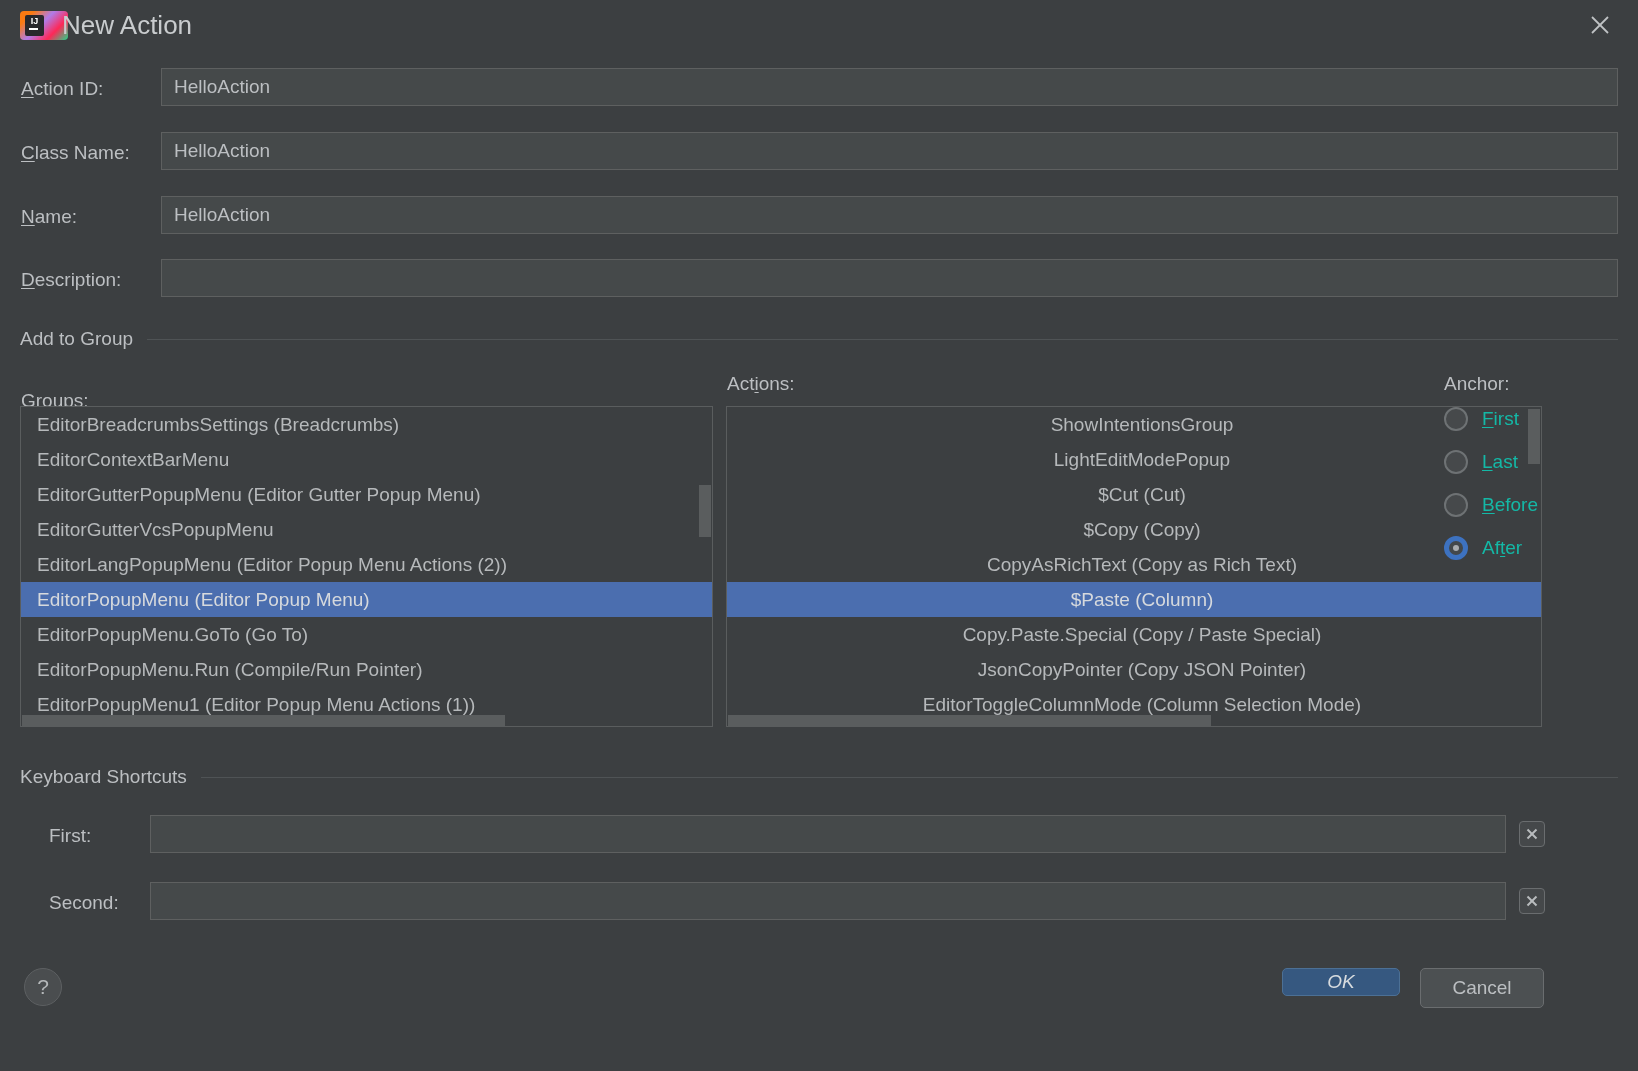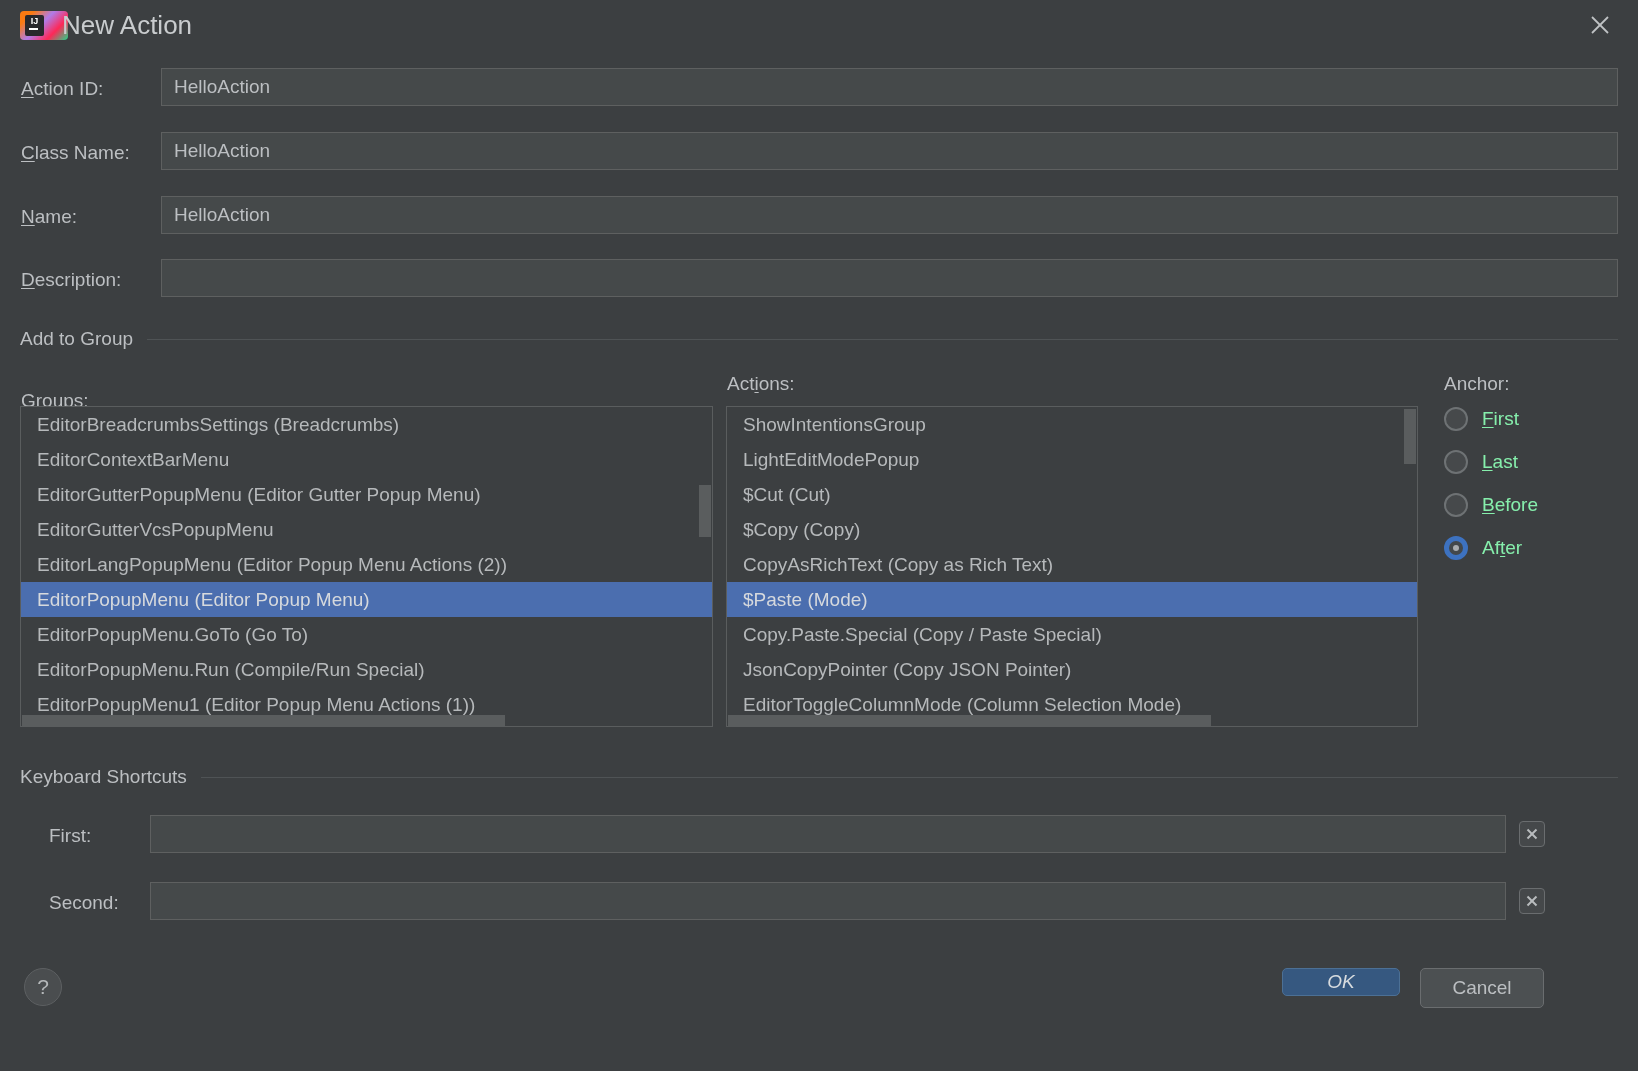--- a/index.html
+++ b/index.html
@@ -187,21 +187,21 @@
   .radio-row.checked .radio-mark::after {
     content: "";
     position: absolute;
     left: 4px; top: 4px;
     width: 6px; height: 6px;
     border-radius: 50%;
     background: #a9adb0;
   }
   .radio-label {
     font-size: 19px;
-    color: #86efac;
+    color: #14b8a6;
     margin-left: 14px;
     white-space: nowrap;
   }
   .radio-label u { text-decoration: underline; text-underline-offset: 2px; }
 
   
   .clear-btn {
     position: absolute;
     width: 26px; height: 26px;
     border: 1px solid #6a6d6f;
@@ -300,38 +300,38 @@
   </div>
   <div class="listbox" style="left:20px; top:406px; width:693px; height:321px;">
     <div class="list-inner" id="groups-rows">
         <div class="list-row">EditorBreadcrumbsSettings (Breadcrumbs)</div>
         <div class="list-row">EditorContextBarMenu</div>
         <div class="list-row">EditorGutterPopupMenu (Editor Gutter Popup Menu)</div>
         <div class="list-row">EditorGutterVcsPopupMenu</div>
         <div class="list-row">EditorLangPopupMenu (Editor Popup Menu Actions (2))</div>
         <div class="list-row selected">EditorPopupMenu (Editor Popup Menu)</div>
         <div class="list-row">EditorPopupMenu.GoTo (Go To)</div>
-        <div class="list-row">EditorPopupMenu.Run (Compile/Run Special)</div>
+        <div class="list-row">EditorPopupMenu.Run (Compile/Run Pointer)</div>
         <div class="list-row">EditorPopupMenu1 (Editor Popup Menu Actions (1))</div>
       </div>
     <div class="vscroll" style="right:1px; top:78px; height:52px;"></div>
     <div class="hscroll" style="left:1px; bottom:0px; width:483px;"></div>
   </div>
 
   <div class="lbl" style="left:727px; top:373px;">
     <span>Act</span><u>i</u><span>ons:</span>
   </div>
-  <div class="listbox" style="left:726px; top:406px; width:692px; height:321px;">
+  <div class="listbox" style="left:726px; top:406px; width:816px; height:321px;text-align:center;">
     <div class="list-inner" id="actions-rows">
         <div class="list-row">ShowIntentionsGroup</div>
         <div class="list-row">LightEditModePopup</div>
         <div class="list-row">$Cut (Cut)</div>
         <div class="list-row">$Copy (Copy)</div>
         <div class="list-row">CopyAsRichText (Copy as Rich Text)</div>
-        <div class="list-row selected">$Paste (Mode)</div>
+        <div class="list-row selected">$Paste (Column)</div>
         <div class="list-row">Copy.Paste.Special (Copy / Paste Special)</div>
         <div class="list-row">JsonCopyPointer (Copy JSON Pointer)</div>
         <div class="list-row">EditorToggleColumnMode (Column Selection Mode)</div>
       </div>
     <div class="vscroll" style="right:1px; top:2px; height:55px;"></div>
     <div class="hscroll" style="left:1px; bottom:0px; width:483px;"></div>
   </div>
 
   <div class="lbl" style="left:1444px; top:373px;">Anchor:</div>
 

